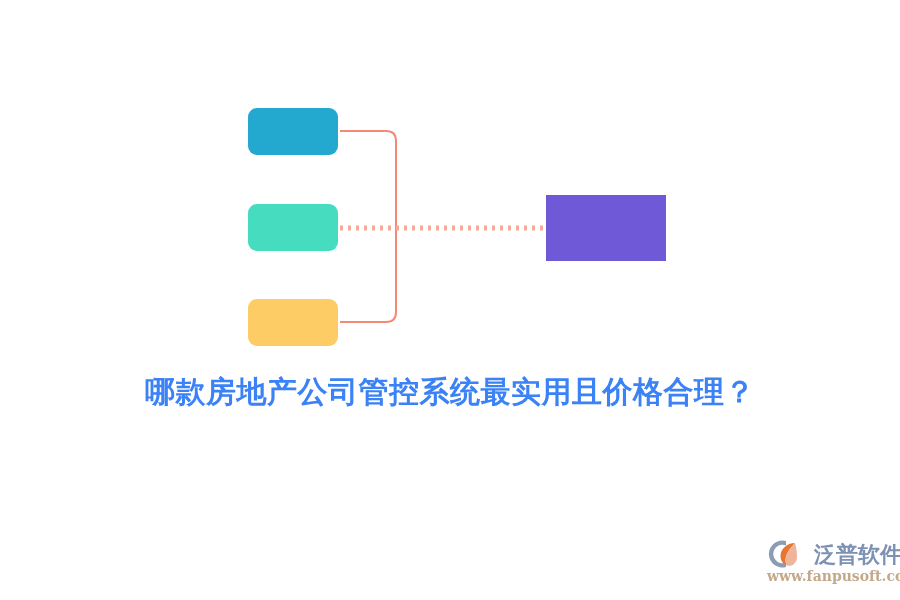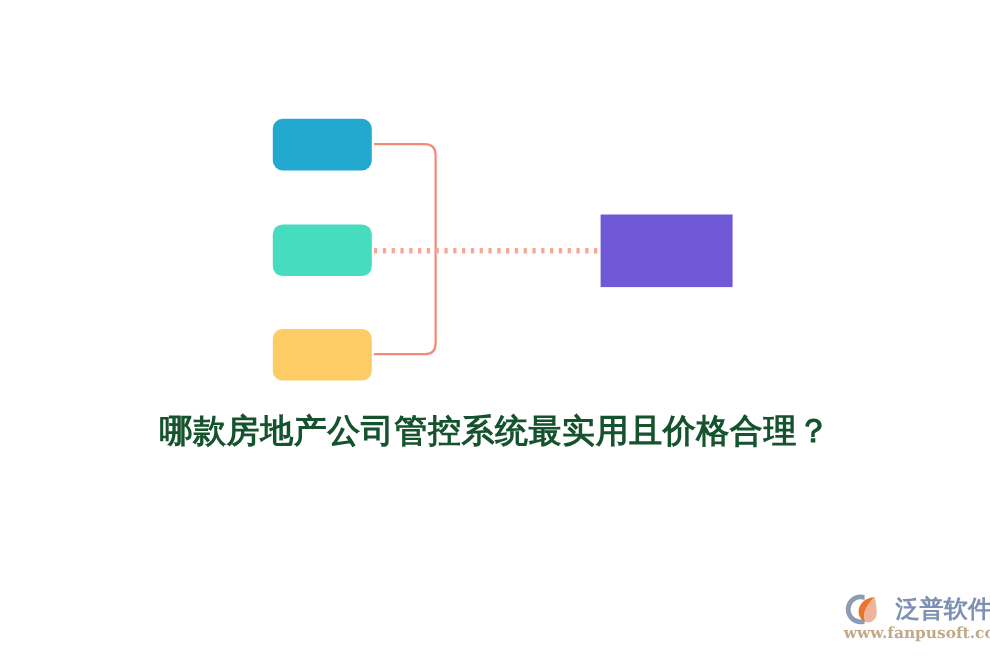--- a/index.html
+++ b/index.html
@@ -48,21 +48,21 @@
   .title {
     position: absolute;
     left: 0;
     top: 372px;
     width: 900px;
     text-align: center;
     font-family: "DejaVu Serif", "Liberation Serif", serif;
     font-size: 30px;
     font-weight: bold;
     letter-spacing: 0.5px;
-    color: #14532d;
+    color: #3b82f6;
     white-space: nowrap;
   }
 
   
   .logo {
     position: absolute;
     left: 765px;
     top: 538px;
     width: 128px;
     height: 52px;

